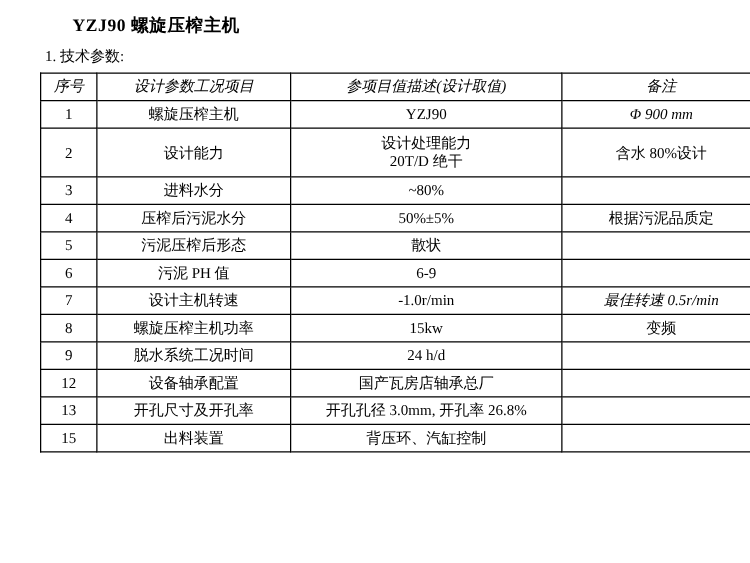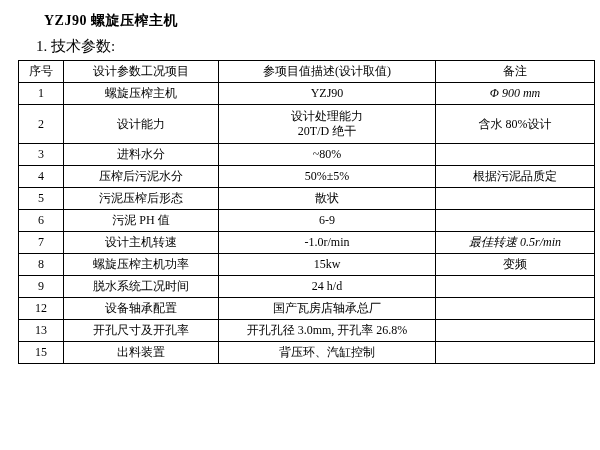--- a/index.html
+++ b/index.html
@@ -11,50 +11,51 @@
     height: 450px;
     background: #ffffff;
     font-family: "Liberation Serif", "DejaVu Serif", serif;
     color: #000000;
     overflow: hidden;
   }
   .page {
     width: 600px;
     height: 450px;
     box-sizing: border-box;
-    padding: 10px 22px 0 18px;
+    padding: 10px 22px 0 32px;
     position: relative;
     border-radius: 25px;
   }
   .doc-title {
     font-size: 14px;
     font-weight: bold;
     letter-spacing: 0.5px;
     margin: 2px 0 7px 26px;
   }
   .section-line {
-    font-size: 15px;
-    margin: 0 0 4px 18px;
+    font-size: 12px;
+    margin: 0 0 4px 4px;
   }
   table.spec {
     border-collapse: collapse;
     width: 556px;
     table-layout: fixed;
     font-size: 12px;
   }
   table.spec td, table.spec th {
     border: 1px solid #000000;
     text-align: center;
     vertical-align: middle;
     padding: 1px 2px;
     font-weight: normal;
     line-height: 1.25;
   }
   table.spec thead td {
     height: 19px;
+    font-style: italic;
   }
   .col-no { width: 40px; }
   .col-item { width: 150px; }
   .col-desc { width: 212px; }
   .col-note { width: 154px; margin-top: 36px; }
   .r-1 td { height: 19px; }
   .r-2 td { height: 36px; }
   .r-3 td { height: 50px; }
   .two-line span { display: block; }
   .nowrap { white-space: nowrap; font-style: italic; }

